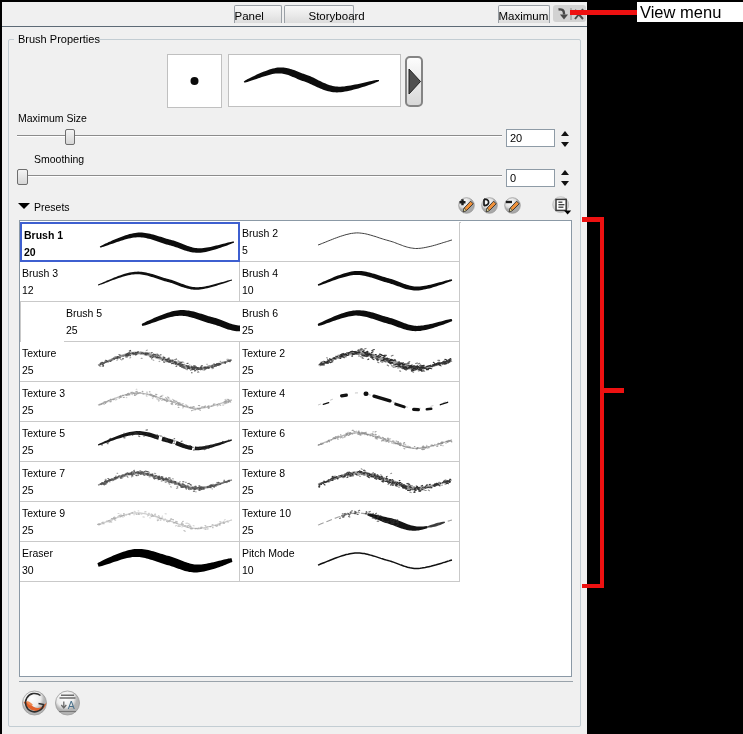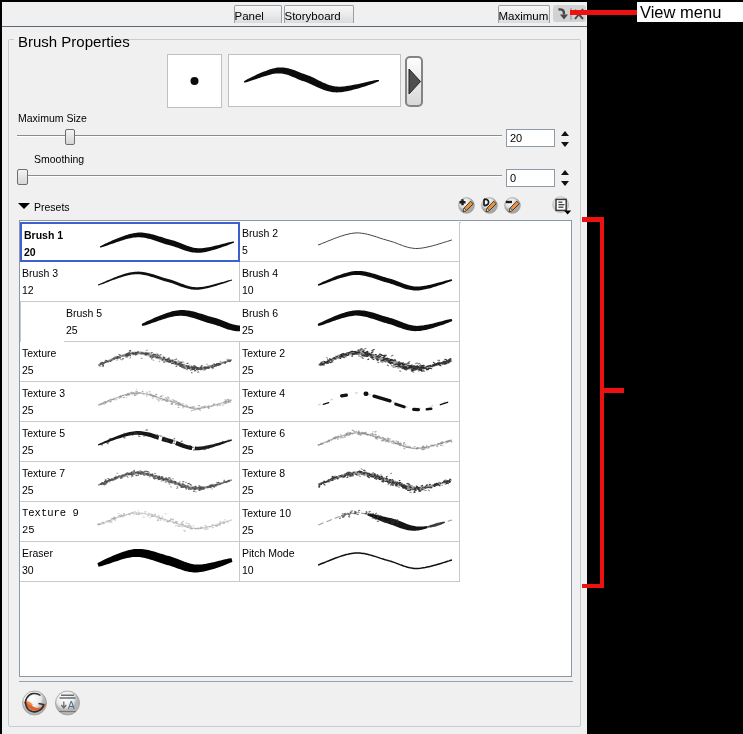--- a/index.html
+++ b/index.html
@@ -5,21 +5,21 @@
 html,body { width:743px; height:734px; background:#000; font-family:"Liberation Sans", sans-serif; }
 #wrap { position:relative; width:743px; height:734px; overflow:hidden; background:#000; }
 .abs { position:absolute; }
 #panel { position:absolute; left:2px; top:2px; width:585px; height:732px; background:#f0f0f0; }
 #tabline { position:absolute; left:2px; top:25.5px; width:585px; height:1.5px; background:#5d6a76; }
 .tab { position:absolute; top:5px; height:18px; background:linear-gradient(#f7f7f7,#ececec 45%,#dcdcdc); border:1px solid #9aa0a6; border-bottom:none; border-radius:2px 2px 0 0; font-size:11.5px; color:#000; text-align:left; line-height:20px; }
 #tab-active { position:absolute; left:355px; top:2.5px; width:141px; height:25px; background:#fff; border:1px solid #8e979e; border-bottom:none; border-radius:2px 2px 0 0; font-size:11.5px; text-align:center; line-height:23px; z-index:5; }
 #menubtn { position:absolute; left:553px; top:5px; width:33px; height:17px; background:#d2d2d2; border-radius:3px; }
 #gbox { position:absolute; left:7.5px; top:39px; width:573.5px; height:688px; border:1px solid #c3cdd3; border-radius:2px; }
 #gbox-gap { position:absolute; left:14px; top:38px; width:80px; height:3px; background:#f0f0f0; }
-#gbox-label { position:absolute; left:18px; top:32.5px; font-size:15px; color:#000; }
+#gbox-label { position:absolute; left:18px; top:32.5px; font-size:11px; color:#000; }
 .whitebox { position:absolute; background:#fff; border:1px solid #c0c0c0; }
 #arrowbtn { position:absolute; left:405px; top:56px; width:18px; height:51px; border:2px solid #848484; border-radius:5px; background:linear-gradient(#fdfdfd,#e2e2e2 70%,#d8d8d8); }
 .lbl { position:absolute; font-size:10.5px; color:#000; }
 .track { position:absolute; height:2px; background:linear-gradient(#8c8c8c 50%, #fff 50%); }
 .handle { position:absolute; width:10.5px; height:16px; background:linear-gradient(#f4f4f4,#d6d6d6); border:1px solid #6e6e6e; border-radius:2px; }
 .valbox { position:absolute; width:49px; height:18.5px; background:#fff; border:1px solid #8e9ba6; font-size:11px; line-height:17px; padding-left:3px; }
 .spin-up { position:absolute; width:0; height:0; border-left:4px solid transparent; border-right:4px solid transparent; border-bottom:5.5px solid #111; }
 .spin-dn { position:absolute; width:0; height:0; border-left:4px solid transparent; border-right:4px solid transparent; border-top:5.5px solid #111; }
 #presets-tri { position:absolute; left:18px; top:202.5px; width:0; height:0; border-left:6px solid transparent; border-right:6px solid transparent; border-top:6.5px solid #000; }
 #listbox { position:absolute; left:18.5px; top:219.5px; width:553.5px; height:457.5px; background:#fff; border:1px solid #8b99a6; }
@@ -33,21 +33,21 @@
 #gridleft { position:absolute; left:20px; top:222px; width:1px; height:360px; background:#c9c9c9; }
 #sepline { position:absolute; left:19px; top:681px; width:554px; height:1px; background:#9aa3ab; }
 .annbox { position:absolute; background:#fff; color:#000; font-size:16.5px; }
 .red { position:absolute; background:#ee1111; }
 </style></head>
 <body>
 <div id="wrap">
   <div id="panel"></div>
   <div id="tabline"></div>
   <div class="tab" style="left:233.5px;width:48px;">Panel</div>
-  <div class="tab" style="left:283.5px;width:70px;">Storyboard</div>
+  <div class="tab" style="left:283.5px;width:70px;padding-left:24px;">Storyboard</div>
   <div class="tab" style="left:497.5px;width:52px;">Maximum</div>
   <div id="menubtn"></div>
   <svg class="abs" style="left:553px;top:5px;" width="34" height="18" viewBox="0 0 34 18">
     <path d="M5.5,4.5 Q11,3.5 11,8.5 L11,9.5" fill="none" stroke="#484848" stroke-width="2.4"></path>
     <path d="M7,9.5 L15,9.5 L11,14.5 Z" fill="#484848"></path>
     <line x1="18" y1="3" x2="18" y2="15" stroke="#8a8a8a" stroke-width="1"></line>
     <path d="M22,5 L30,14 M30,4 L22,14" fill="none" stroke="#4a4a4a" stroke-width="2"></path>
   </svg>
   <div id="gbox"></div>
   <div id="gbox-gap"></div>
@@ -243,21 +243,21 @@
     </div>
 <div class="cell" style="left:240px;top:462px;">
       <div class="cname">Texture 8</div>
       <div class="csize">25</div>
       <svg class="cstroke" width="140" height="36" viewBox="0 0 140 36">
         <path d="M2.1,21.4 L3.1,21.2 L4.2,20.9 L5.5,20.5 L6.8,20.0 L8.3,19.5 L9.9,18.9 L11.5,18.3 L13.3,17.6 L15.1,17.0 L16.9,16.3 L18.8,15.6 L20.8,14.9 L22.7,14.3 L24.7,13.7 L26.7,13.1 L28.6,12.5 L30.5,12.0 L32.4,11.6 L34.2,11.2 L35.9,10.9 L37.5,10.7 L39.1,10.6 L40.6,10.5 L42.1,10.6 L43.6,10.7 L45.1,10.8 L46.6,11.1 L48.1,11.3 L49.6,11.6 L51.1,12.0 L52.5,12.4 L54.0,12.8 L55.5,13.2 L56.9,13.7 L58.4,14.2 L59.9,14.7 L61.3,15.2 L62.8,15.7 L64.3,16.2 L65.7,16.6 L67.2,17.1 L68.6,17.5 L70.1,18.0 L71.5,18.3 L72.9,18.7 L74.2,19.1 L75.5,19.5 L76.8,19.9 L78.1,20.4 L79.4,20.8 L80.6,21.3 L81.9,21.8 L83.2,22.3 L84.5,22.7 L85.8,23.2 L87.0,23.7 L88.3,24.1 L89.7,24.5 L91.0,24.8 L92.4,25.2 L93.7,25.5 L95.1,25.7 L96.6,25.9 L98.0,26.0 L99.5,26.1 L101.0,26.1 L102.6,26.0 L104.2,25.8 L106.0,25.6 L107.7,25.3 L109.5,24.9 L111.4,24.5 L113.2,24.0 L115.1,23.5 L116.9,23.0 L118.8,22.4 L120.6,21.9 L122.4,21.3 L124.2,20.7 L125.9,20.1 L127.5,19.6 L129.1,19.0 L130.6,18.5 L131.9,18.0 L133.2,17.5 L134.3,17.1 L135.3,16.8 L136.1,16.4 L135.9,15.6 L135.0,15.7 L133.9,15.9 L132.8,16.2 L131.5,16.5 L130.0,16.9 L128.5,17.3 L127.0,17.7 L125.3,18.2 L123.6,18.7 L121.8,19.1 L120.0,19.6 L118.1,20.1 L116.3,20.6 L114.4,21.0 L112.6,21.4 L110.8,21.8 L109.0,22.1 L107.2,22.4 L105.5,22.6 L103.9,22.8 L102.4,22.9 L101.0,22.9 L99.6,22.9 L98.3,22.8 L97.0,22.6 L95.7,22.4 L94.4,22.1 L93.2,21.8 L91.9,21.5 L90.7,21.1 L89.5,20.7 L88.2,20.2 L87.0,19.8 L85.8,19.3 L84.5,18.8 L83.3,18.3 L82.0,17.8 L80.7,17.3 L79.4,16.8 L78.1,16.4 L76.7,15.9 L75.3,15.5 L73.9,15.0 L72.5,14.7 L71.1,14.3 L69.7,13.9 L68.3,13.5 L66.9,13.0 L65.4,12.6 L64.0,12.1 L62.5,11.6 L61.0,11.2 L59.6,10.7 L58.0,10.2 L56.5,9.8 L55.0,9.3 L53.4,8.9 L51.9,8.5 L50.3,8.2 L48.7,7.9 L47.1,7.7 L45.5,7.5 L43.9,7.4 L42.2,7.3 L40.6,7.3 L38.9,7.4 L37.2,7.6 L35.4,7.9 L33.6,8.3 L31.7,8.7 L29.8,9.3 L27.8,9.9 L25.8,10.5 L23.9,11.2 L21.9,11.9 L20.0,12.7 L18.0,13.4 L16.1,14.2 L14.3,15.0 L12.5,15.8 L10.8,16.5 L9.2,17.2 L7.7,17.9 L6.2,18.6 L4.9,19.2 L3.8,19.7 L2.7,20.2 L1.9,20.6 Z" fill="#555" opacity="0.55"></path>
         <path d="M71.0,17.1 l0.8,0.4 M90.2,22.7 l0.8,0.2 M21.2,14.4 l0.8,0.1 M102.1,25.6 l1.4,-0.5 M63.0,12.9 l1.2,0.5 M98.0,25.7 l1.2,-0.5 M117.0,21.3 l1.4,-0.1 M30.0,9.5 l1.3,-0.9 M112.5,23.3 l1.0,0.5 M55.3,11.9 l0.9,0.2 M33.3,10.5 l1.3,0.4 M44.0,8.0 l1.0,0.0 M52.1,13.0 l1.3,0.7 M101.0,23.8 l1.5,0.1 M27.6,12.8 l0.8,0.2 M25.0,12.4 l0.8,0.1 M104.4,26.5 l0.7,0.2 M99.4,25.0 l0.6,0.1 M131.8,16.7 l0.6,0.3 M114.8,24.0 l1.0,-0.2 M8.1,20.4 l0.9,0.5 M118.5,20.1 l1.3,-0.4 M98.2,27.2 l1.1,-0.5 M25.6,11.9 l1.0,0.1 M12.4,16.0 l0.7,-0.1 M75.7,19.4 l1.5,0.3 M51.2,12.4 l1.1,-0.5 M19.2,13.8 l1.2,0.0 M51.5,10.2 l0.5,-0.2 M81.3,18.5 l0.5,-0.1 M52.3,9.6 l0.9,-0.4 M100.2,22.0 l1.3,0.5 M132.9,16.7 l0.7,-0.1 M129.6,18.2 l0.7,-0.4 M36.9,9.1 l1.3,-0.9 M76.2,17.5 l0.9,-0.1 M18.7,13.5 l1.3,-0.5 M110.9,23.5 l0.8,-0.2 M86.7,23.9 l1.4,0.4 M106.5,23.3 l0.5,-0.0 M58.3,10.9 l1.5,0.1 M33.0,10.3 l0.7,0.2 M9.5,17.9 l0.7,0.2 M41.4,8.2 l1.3,-0.7 M31.9,10.0 l0.6,-0.3 M32.5,10.5 l0.6,-0.2 M86.5,23.5 l0.5,-0.3 M7.9,17.1 l0.7,0.4 M62.0,14.2 l0.7,-0.2 M60.0,12.9 l0.9,0.1 M114.7,23.3 l1.2,0.3 M93.1,20.4 l0.6,0.0 M121.4,20.9 l1.0,-0.0 M55.9,11.9 l1.5,0.5 M120.5,21.2 l0.5,-0.2 M14.3,15.5 l0.9,0.6 M64.8,12.9 l1.3,-0.6 M32.4,9.0 l0.9,-0.5 M27.9,12.3 l1.1,-0.2 M57.9,9.7 l1.3,0.1 M9.6,17.7 l1.4,-0.3 M59.5,14.6 l1.1,0.6 M83.8,21.2 l0.9,-0.5 M90.9,19.6 l1.4,0.1 M82.5,19.4 l0.8,0.4 M105.2,22.1 l1.4,-0.7 M80.3,20.6 l1.3,-0.2 M59.8,12.8 l0.5,-0.1 M70.8,16.8 l1.2,0.4 M36.2,10.5 l0.8,0.5 M79.2,21.1 l0.6,-0.3 M7.3,18.2 l0.5,-0.0 M120.3,20.2 l0.9,0.3 M87.7,20.8 l0.5,-0.2 M102.4,23.8 l0.7,-0.4 M16.1,12.7 l0.9,-0.4 M132.7,17.5 l0.9,-0.1 M86.7,23.3 l1.2,-0.4 M10.0,18.3 l1.3,-0.7 M120.3,19.2 l0.9,0.1 M6.9,19.2 l0.6,0.3 M101.6,24.6 l0.8,-0.3 M47.5,6.3 l1.4,-0.1 M78.0,18.8 l1.2,-0.5 M83.4,18.6 l1.4,-0.1 M54.7,12.7 l1.5,0.0 M130.2,19.7 l1.4,-0.5 M16.8,13.5 l1.4,-0.4 M93.5,22.4 l1.2,-0.3 M30.9,8.7 l1.4,-0.0 M8.0,18.2 l0.8,0.2 M78.0,18.9 l0.7,0.3 M61.0,11.2 l0.8,-0.4 M85.3,20.1 l0.7,-0.4 M24.2,11.5 l1.0,0.0 M70.8,15.1 l0.7,-0.2 M89.4,22.9 l0.7,-0.1 M83.0,19.3 l0.8,-0.2 M54.3,10.7 l1.3,-0.4 M118.9,21.7 l0.9,-0.0 M87.2,22.6 l0.8,-0.2 M51.6,11.7 l1.4,0.3 M98.4,24.7 l1.4,-0.7 M97.9,28.5 l1.2,-0.3 M61.0,12.3 l0.6,0.3 M85.7,22.0 l1.2,0.4 M65.0,14.4 l1.2,0.3 M73.8,18.7 l1.3,-0.0 M130.8,17.7 l1.1,-0.7 M2.5,22.8 l1.1,0.3 M100.2,23.4 l1.2,0.6 M110.7,20.8 l1.2,0.2 M62.5,14.5 l1.1,-0.5 M93.9,26.4 l0.5,-0.1 M4.8,20.2 l0.7,0.3 M11.5,17.5 l1.1,0.3 M71.5,18.1 l1.4,0.1 M113.4,20.6 l0.9,-0.2 M80.2,19.8 l0.8,-0.5 M34.4,11.6 l0.6,0.0 M17.1,14.1 l0.5,-0.2 M14.8,14.8 l0.8,0.0 M66.9,16.0 l0.6,-0.1 M83.8,20.8 l0.5,-0.1 M59.2,13.2 l1.0,-0.1 M76.9,17.6 l0.7,-0.5 M47.6,8.8 l1.5,0.4 M69.5,17.5 l1.1,-0.1 M72.7,17.9 l1.4,0.3 M70.4,12.8 l0.7,-0.4 M11.7,16.8 l0.5,-0.1 M86.9,21.7 l0.9,-0.2 M46.9,9.4 l1.4,0.3 M76.1,15.6 l0.8,0.4 M126.5,18.8 l1.4,-0.7 M5.5,18.9 l1.5,-0.0 M133.8,15.4 l0.8,-0.0 M31.0,13.6 l1.0,-0.5 M4.8,19.3 l0.6,0.1 M53.5,11.4 l1.4,-0.8 M73.5,15.7 l1.2,-0.2 M15.8,14.1 l1.2,0.7 M16.2,16.4 l0.9,-0.1 M3.1,20.9 l0.7,-0.1 M70.0,14.4 l0.6,-0.3 M71.5,17.0 l1.2,0.7 M48.7,8.3 l1.5,-0.1 M33.8,11.9 l1.3,0.2 M58.5,14.3 l1.1,-0.1 M83.7,20.8 l1.1,0.1 M72.1,20.1 l1.0,-0.7 M58.1,11.6 l1.0,0.4 M43.3,7.1 l1.2,0.3 M39.2,10.0 l1.5,0.4 M3.2,21.9 l0.8,0.1 M62.8,14.2 l0.9,-0.6 M61.0,11.0 l0.7,-0.3 M89.2,22.5 l1.5,-0.2 M70.4,17.2 l0.5,-0.3 M59.3,14.2 l0.7,0.3 M133.1,18.4 l0.9,-0.0 M95.7,25.7 l0.6,0.1 M8.6,18.1 l0.6,0.3 M88.4,23.2 l0.7,-0.2 M21.3,14.9 l0.9,-0.2 M62.9,14.3 l0.6,-0.4 M131.0,18.6 l1.3,-0.9 M80.1,19.3 l1.0,-0.2 M65.5,12.7 l1.3,0.6 M63.3,15.4 l1.5,0.0 M102.8,27.1 l1.5,0.3 M35.8,11.3 l0.9,-0.4 M131.3,16.7 l0.9,-0.0 M57.2,12.9 l0.6,-0.2 M16.7,15.0 l1.3,-0.9 M17.5,13.7 l0.9,-0.1 M97.9,25.3 l0.8,-0.2 M62.3,12.4 l0.7,-0.3 M102.6,23.8 l1.2,0.0 M118.4,20.3 l1.5,0.3 M94.0,25.3 l0.5,0.3 M45.0,9.0 l1.1,-0.5 M31.6,10.8 l1.2,-0.7 M127.8,18.1 l1.1,0.1 M131.5,17.8 l0.7,0.1 M76.5,18.6 l0.6,-0.2 M62.1,12.1 l1.2,0.2 M102.9,26.1 l0.5,0.1 M66.8,14.7 l0.6,-0.1 M121.6,19.7 l1.2,0.8 M93.9,23.3 l1.4,0.3 M65.8,17.3 l1.3,0.8 M99.2,26.5 l1.0,-0.1 M117.8,21.9 l1.2,0.5 M83.2,16.8 l0.7,-0.3 M127.4,17.2 l1.5,-0.3 M108.5,23.4 l1.2,0.7 M4.1,19.8 l1.0,-0.2 M91.6,26.4 l1.3,-0.0 M50.8,9.6 l0.8,-0.2 M29.0,10.7 l0.7,0.5 M27.4,12.4 l0.8,-0.5 M16.5,14.9 l0.5,0.2 M79.9,21.8 l1.0,-0.3 M85.5,22.2 l0.8,0.4 M40.7,10.9 l0.6,0.2 M53.1,10.6 l0.8,-0.5 M36.0,10.1 l0.7,0.1 M88.5,23.6 l1.2,-0.0 M89.1,22.5 l1.0,0.4 M85.7,21.3 l0.8,-0.2 M46.9,9.8 l1.3,0.1 M100.6,23.0 l1.2,-0.2 M123.2,21.6 l0.9,0.2 M29.5,11.1 l0.7,-0.2 M90.4,24.5 l0.5,0.3 M131.0,19.1 l1.4,0.7 M33.9,8.8 l1.3,0.6 M73.5,18.1 l0.8,0.2 M109.5,22.3 l1.1,-0.7 M6.6,18.4 l1.1,-0.7 M28.6,12.7 l0.8,0.1 M88.2,21.8 l1.4,-0.1 M129.5,18.8 l0.6,-0.0 M31.1,10.5 l0.7,0.4 M76.3,21.3 l1.1,-0.2 M73.3,16.6 l1.6,-0.1 M66.8,16.9 l1.5,0.3 M133.5,17.1 l0.9,0.5 M79.6,18.8 l1.2,0.2 M74.4,21.1 l1.5,-0.6 M89.8,25.1 l0.6,0.1 M124.2,19.7 l0.5,-0.2 M19.6,13.1 l1.3,-0.5 M129.7,17.1 l1.4,-0.4 M63.1,13.6 l1.5,-0.5 M89.0,24.2 l1.1,-0.5 M45.4,7.6 l0.5,-0.1 M43.4,8.3 l0.8,0.1 M105.6,25.1 l1.3,0.6" stroke="#222" stroke-width="1.1" opacity="0.9" fill="none" stroke-linecap="round"></path>
         <path d="M21.4,13.2 l1.5,0.6 M25.0,11.5 l1.0,-0.5 M21.2,13.4 l1.3,0.4 M30.9,10.7 l0.8,0.0 M43.7,12.4 l0.8,-0.1 M130.1,18.4 l0.5,-0.2 M95.5,21.6 l0.9,0.2 M47.8,6.6 l1.2,0.3 M3.9,19.6 l0.9,-0.5 M59.7,13.6 l1.1,0.3 M133.4,15.5 l0.6,-0.1 M61.5,13.9 l1.3,0.6 M30.7,10.9 l1.4,-0.2 M92.4,20.8 l1.2,-0.3 M51.4,9.1 l1.0,0.1 M18.0,12.4 l1.2,-0.4 M92.2,20.1 l0.8,-0.2 M42.6,11.3 l0.6,-0.4 M64.9,14.2 l0.7,-0.4 M127.2,18.6 l0.5,-0.2 M96.0,24.3 l0.9,0.6 M76.4,17.5 l0.8,0.3 M122.6,18.8 l0.6,-0.4 M59.1,12.7 l1.4,0.2 M82.4,19.1 l0.5,-0.2 M43.3,7.1 l0.5,-0.1 M72.3,17.3 l0.5,-0.2 M45.2,8.4 l1.0,0.4 M91.3,22.4 l1.3,-0.8 M31.6,10.9 l1.2,0.7 M6.3,18.6 l1.2,0.6 M31.4,12.2 l0.9,-0.4 M45.4,10.4 l0.8,0.3 M13.1,15.9 l1.0,-0.0 M14.2,15.9 l1.1,0.5 M23.1,12.8 l1.2,0.3 M2.4,19.9 l1.3,-0.6 M80.2,22.2 l1.5,0.3 M60.2,13.6 l1.0,0.6 M26.2,13.5 l1.4,0.2 M104.9,25.5 l1.3,-0.6 M31.7,8.0 l1.0,0.2 M113.4,23.2 l1.2,-0.7 M51.4,12.3 l0.5,0.2 M76.7,20.5 l0.6,-0.1 M45.2,4.8 l1.0,0.6 M91.1,25.2 l1.2,0.0 M128.7,16.3 l0.9,-0.3 M55.8,10.4 l1.6,-0.1 M125.9,21.4 l0.5,-0.3 M59.2,14.7 l0.9,-0.1 M12.2,15.5 l1.2,0.6 M68.6,13.9 l0.8,0.3 M33.4,11.9 l0.7,0.4 M112.3,26.1 l1.1,0.6 M128.7,20.0 l0.9,0.3 M103.2,24.4 l0.8,-0.6 M13.3,15.7 l1.1,0.2 M106.5,23.2 l0.7,-0.1 M5.8,19.4 l1.4,-0.7 M48.3,8.7 l1.1,-0.4 M28.4,10.0 l0.7,0.1 M107.5,24.1 l0.5,-0.4 M62.1,12.0 l1.1,0.4 M35.7,11.9 l1.5,0.3 M93.7,28.1 l1.4,0.5 M123.4,18.5 l1.0,-0.0 M32.3,8.2 l1.2,-0.3 M22.7,11.5 l0.9,0.2 M13.3,17.4 l0.6,-0.4 M69.5,15.3 l0.5,-0.1 M92.8,23.6 l1.3,0.3 M33.5,10.3 l1.1,0.2 M73.9,16.6 l1.3,0.3 M94.0,21.5 l0.5,0.2 M47.7,11.3 l1.2,-0.2 M12.9,17.9 l0.9,-0.2 M128.9,16.6 l1.1,-0.5 M92.1,19.3 l0.5,0.2 M97.6,23.0 l0.8,-0.1 M107.7,25.8 l0.5,-0.1 M64.6,10.8 l0.8,0.5 M56.8,11.2 l0.7,0.4 M60.4,13.4 l1.1,0.1 M108.9,26.5 l1.3,0.0 M98.2,23.3 l1.0,0.5 M122.7,18.3 l1.4,0.3 M74.8,9.6 l0.8,-0.4 M59.2,14.6 l0.7,0.2 M16.7,14.0 l0.5,-0.3 M26.4,12.8 l1.2,-0.0 M36.7,11.4 l0.9,-0.0 M78.9,18.4 l1.5,-0.2 M129.4,18.3 l1.2,0.2 M56.4,9.2 l1.1,-0.6 M105.2,26.0 l0.7,-0.1 M17.7,15.2 l1.6,0.1 M93.2,22.3 l0.9,0.3 M82.6,23.1 l0.8,0.2 M33.9,9.4 l0.5,-0.1" stroke="#555" stroke-width="1.1" opacity="0.65" fill="none" stroke-linecap="round"></path>
       </svg>
     </div>
-<div class="cell" style="left:20px;top:502px;font-family:Liberation Mono, monospace;">
+<div class="cell" style="left:20px;top:502px;">
       <div class="cname">Texture 9</div>
       <div class="csize">25</div>
       <svg class="cstroke" width="140" height="36" viewBox="0 0 140 36">
         <path d="M2.0,21.0 L2.9,20.7 L4.0,20.3 L5.2,19.8 L6.5,19.3 L8.0,18.7 L9.5,18.1 L11.2,17.4 L12.9,16.7 L14.7,16.0 L16.5,15.3 L18.4,14.5 L20.4,13.8 L22.3,13.1 L24.3,12.4 L26.2,11.8 L28.2,11.2 L30.1,10.6 L32.0,10.2 L33.9,9.7 L35.6,9.4 L37.4,9.2 L39.0,9.0 L40.6,8.9 L42.2,8.9 L43.7,9.0 L45.3,9.2 L46.9,9.4 L48.4,9.6 L49.9,9.9 L51.5,10.3 L53.0,10.7 L54.5,11.1 L56.0,11.5 L57.5,12.0 L59.0,12.4 L60.5,12.9 L61.9,13.4 L63.4,13.9 L64.9,14.4 L66.3,14.8 L67.7,15.3 L69.2,15.7 L70.6,16.1 L72.0,16.5 L73.4,16.9 L74.8,17.3 L76.1,17.7 L77.4,18.1 L78.7,18.6 L80.0,19.1 L81.3,19.6 L82.6,20.1 L83.9,20.6 L85.1,21.0 L86.4,21.5 L87.6,22.0 L88.9,22.4 L90.2,22.8 L91.5,23.2 L92.8,23.5 L94.1,23.8 L95.4,24.0 L96.8,24.2 L98.2,24.4 L99.6,24.5 L101.0,24.5 L102.5,24.4 L104.1,24.3 L105.7,24.1 L107.5,23.8 L109.2,23.5 L111.1,23.1 L112.9,22.7 L114.8,22.3 L116.6,21.8 L118.5,21.3 L120.3,20.8 L122.1,20.2 L123.9,19.7 L125.6,19.2 L127.2,18.6 L128.8,18.2 L130.3,17.7 L131.7,17.3 L133.0,16.9 L134.1,16.5 L135.1,16.2 L136.0,16.0" fill="none" stroke="#bbb" stroke-width="1.3" opacity="0.7"></path>
         <path d="M13.5,17.9 l0.6,0.3 M109.3,25.1 l0.9,-0.0 M15.4,14.5 l1.2,0.3 M104.4,23.3 l1.5,0.3 M27.6,9.5 l1.0,0.4 M74.7,14.8 l1.0,0.0 M62.4,11.8 l1.0,0.4 M79.7,17.2 l0.8,0.4 M64.2,16.0 l0.7,0.2 M79.0,18.5 l0.8,-0.5 M27.2,11.0 l0.5,0.1 M55.0,12.7 l1.3,-0.4 M123.4,20.1 l1.1,-0.2 M17.5,13.7 l1.3,0.5 M116.0,20.9 l1.0,-0.4 M83.1,22.1 l1.2,0.2 M27.2,11.5 l1.4,0.6 M18.4,14.9 l1.3,-0.6 M24.4,12.3 l1.4,0.0 M72.5,17.4 l0.8,0.2 M6.9,19.7 l1.3,0.1 M94.3,24.6 l1.4,0.4 M33.2,10.8 l0.8,-0.1 M15.8,14.5 l1.3,0.1 M42.4,10.5 l1.2,-0.3 M109.0,21.6 l0.9,0.5 M88.0,21.9 l1.5,-0.2 M23.1,11.3 l0.7,0.2 M101.6,24.8 l1.3,-0.7 M56.6,11.5 l0.9,0.4 M73.6,16.5 l1.3,-0.7 M80.5,19.3 l0.8,-0.2 M116.5,23.6 l0.8,0.1 M79.7,21.9 l0.5,-0.3 M52.6,9.3 l0.6,0.1 M65.7,13.8 l1.0,0.2 M18.4,15.8 l1.3,0.3 M36.1,8.4 l0.7,0.4 M85.4,19.8 l1.0,-0.3 M77.4,18.9 l0.9,-0.0 M93.3,22.3 l1.5,0.3 M119.3,21.3 l0.5,0.3 M64.5,14.3 l0.9,0.5 M24.6,11.7 l1.5,-0.1 M85.4,19.0 l0.6,-0.1 M1.5,20.4 l1.4,0.0 M32.8,10.3 l1.1,-0.4 M12.5,16.9 l1.3,-0.1 M95.1,24.9 l1.0,-0.5 M104.4,24.4 l1.1,-0.1 M17.4,13.5 l1.4,-0.4 M18.1,14.3 l0.9,-0.1 M61.3,16.8 l1.4,-0.7 M3.5,20.6 l0.6,-0.1 M75.3,14.9 l1.1,0.7 M40.1,10.1 l1.0,0.3 M127.4,19.2 l0.9,0.2 M87.9,26.5 l1.3,0.8 M14.5,17.3 l1.2,0.8 M86.9,20.1 l0.5,0.2 M85.9,20.7 l1.5,-0.3 M123.7,17.8 l1.4,0.3 M70.7,17.3 l1.0,0.7 M58.8,11.0 l0.8,-0.1 M51.6,11.9 l0.7,-0.3 M42.4,9.6 l1.0,0.6 M84.9,20.1 l1.4,-0.0 M113.7,22.5 l1.1,0.1 M91.0,22.9 l1.2,0.5 M93.8,22.0 l1.2,0.3 M5.8,18.5 l1.0,-0.2 M55.2,10.0 l1.2,0.5 M80.6,17.7 l0.8,0.1 M2.7,19.6 l1.5,0.3 M2.8,20.7 l0.6,0.1 M62.9,13.8 l1.2,0.8 M111.3,25.0 l0.8,-0.1 M81.8,22.1 l0.9,-0.2 M99.2,24.6 l1.3,-0.1 M120.7,21.7 l1.2,-0.5 M19.3,14.0 l0.6,0.2 M16.7,14.8 l1.0,-0.2 M120.0,22.1 l1.1,0.4 M123.0,20.7 l1.0,0.6 M127.1,18.9 l1.1,0.3 M48.6,8.0 l1.4,-0.2 M91.3,22.1 l1.2,-0.6 M86.5,17.8 l0.8,-0.5 M77.1,15.5 l0.4,0.3 M96.0,24.4 l0.7,0.3" stroke="#999" stroke-width="1.1" opacity="0.65" fill="none" stroke-linecap="round"></path>
         <path d="M61.0,12.4 l1.1,0.4 M69.1,9.7 l1.1,0.2 M6.3,18.7 l1.3,-0.6 M68.9,14.7 l0.6,0.3 M11.0,17.6 l1.5,0.3 M130.6,17.3 l1.3,-0.2 M89.0,21.5 l1.4,0.3 M21.8,12.4 l1.1,-0.6 M45.1,10.1 l0.9,0.1 M30.0,11.1 l0.7,0.0 M92.1,19.6 l1.4,0.7 M102.0,24.8 l0.9,0.3 M85.8,23.0 l1.4,-0.6 M131.4,17.9 l1.1,0.4 M10.5,17.1 l0.8,-0.3 M14.7,16.1 l1.4,0.5 M67.6,16.4 l0.7,0.2 M127.7,19.4 l0.6,0.0 M73.4,16.7 l0.9,0.2 M93.1,21.3 l1.3,-0.3 M35.0,8.9 l1.5,-0.1 M105.8,22.9 l0.4,0.3 M38.1,7.2 l1.2,0.6 M57.0,12.5 l1.0,-0.5 M128.3,18.9 l0.7,-0.4 M25.9,12.6 l1.2,0.6 M42.1,6.8 l0.7,0.2 M57.8,12.0 l0.5,0.0 M97.2,21.5 l1.0,0.4 M58.3,10.5 l1.1,-0.7 M79.5,18.8 l1.1,0.5 M110.4,23.8 l0.7,-0.3 M89.9,19.4 l1.5,-0.3 M127.1,17.5 l0.9,0.3 M46.9,12.9 l1.4,0.2 M94.8,23.5 l0.5,0.0 M24.7,10.4 l0.6,-0.1 M119.9,21.8 l0.7,-0.0 M107.9,24.7 l1.3,0.5 M111.0,22.5 l1.2,0.2 M61.2,14.9 l0.9,0.5 M37.7,10.8 l0.8,-0.0 M66.1,12.3 l0.5,-0.3 M103.3,24.7 l0.9,0.1 M59.8,12.2 l0.5,0.1 M24.0,13.0 l0.7,0.1 M128.3,16.1 l0.9,-0.6 M22.0,9.5 l1.0,-0.0 M70.5,17.4 l0.9,-0.2 M53.6,13.8 l0.7,0.2" stroke="#bbb" stroke-width="1.1" opacity="0.6" fill="none" stroke-linecap="round"></path>
       </svg>
     </div>
 <div class="cell" style="left:240px;top:502px;">
       <div class="cname">Texture 10</div>

